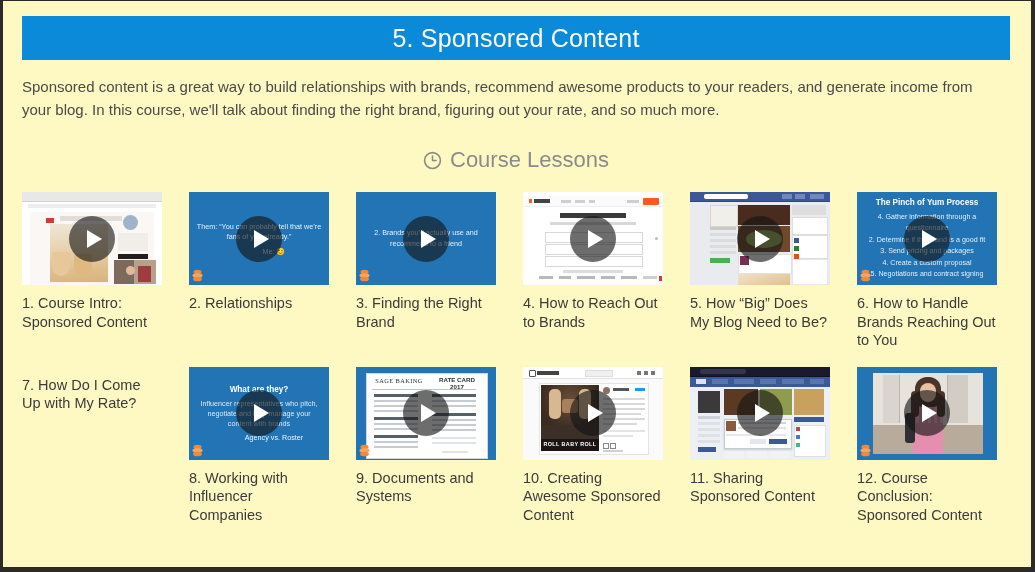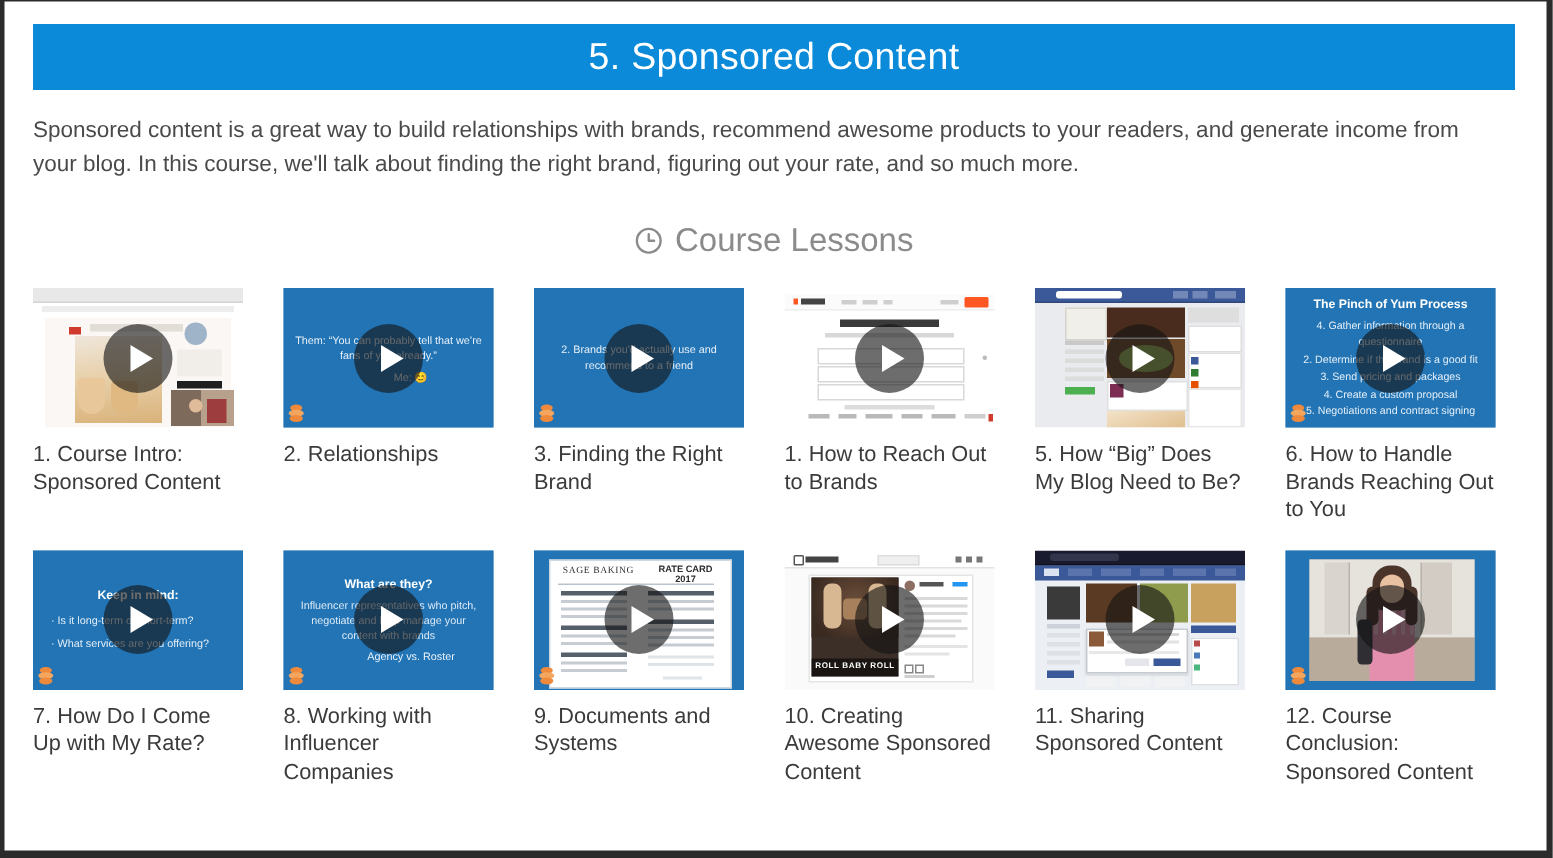--- a/index.html
+++ b/index.html
@@ -8,21 +8,21 @@
     background: #2b2b2b;
   }
   body {
     font-family: "Liberation Sans", sans-serif;
   }
   .page {
     position: relative;
     width: 1035px;
     height: 572px;
     box-sizing: border-box;
-    background: #ffffff;
+    background: #fef9c3;
     border-left: 3px solid #2b2b2b;
     border-right: 4px solid #2b2b2b;
     border-top: 1px solid #2b2b2b;
     border-bottom: 5px solid #2b2b2b;
     overflow: hidden;
   }
   .inner {
     position: absolute;
     left: 19px;
     top: 15px;
@@ -301,21 +301,21 @@
             <div class="blk" style="left:54px;top:84px;width:18px;height:3px;background:#b9b9b9;"></div>
             <div class="blk" style="left:78px;top:84px;width:14px;height:3px;background:#b9b9b9;"></div>
             <div class="blk" style="left:98px;top:84px;width:16px;height:3px;background:#b9b9b9;"></div>
             <div class="blk" style="left:120px;top:84px;width:14px;height:3px;background:#cfcfcf;"></div>
             <div class="blk" style="left:136px;top:84px;width:3px;height:5px;background:#d13b2e;"></div>
           </div>
           <div class="play">
               <span class="tri"></span>
             </div>
         </div>
-        <div class="caption">1. How to Reach Out to Brands</div>
+        <div class="caption">4. How to Reach Out to Brands</div>
       </div>
 
       <div class="lesson">
         <div class="thumb shot">
           <div class="thumb-art">
             <div class="blk" style="left:0;top:0;right:0;bottom:0;background:#e9ebee;"></div>
             <div class="shot-bar fb"></div>
             <div class="blk" style="left:14px;top:2px;width:44px;height:5px;background:#fff;border-radius:2px;"></div>
             <div class="blk" style="left:92px;top:2px;width:10px;height:5px;background:#7289b8;"></div>
             <div class="blk" style="left:105px;top:2px;width:10px;height:5px;background:#7289b8;"></div>
@@ -366,37 +366,20 @@
             <ellipse cx="5.5" cy="10" rx="4.4" ry="2.3" fill="#ef8a3c"></ellipse>
           </svg>
           <div class="play">
               <span class="tri"></span>
             </div>
         </div>
         <div class="caption">6. How to Handle Brands Reaching Out to You</div>
       </div>
 
       <div class="lesson">
-        <div class="thumb">
-          <div class="thumb-art slide">
-            <div class="slide-title">Keep in mind:</div>
-            <div class="slide-bullets">
-              <div>·  Is it long-term or short-term?</div>
-              <div>·  What services are you offering?</div>
-            </div>
-          </div>
-          <svg class="wm" viewBox="0 0 11 13">
-            <ellipse cx="5.5" cy="3" rx="4" ry="2.3" fill="#ef8a3c"></ellipse>
-            <ellipse cx="5.5" cy="6.5" rx="5" ry="2.3" fill="#f5a65e"></ellipse>
-            <ellipse cx="5.5" cy="10" rx="4.4" ry="2.3" fill="#ef8a3c"></ellipse>
-          </svg>
-          <div class="play">
-              <span class="tri"></span>
-            </div>
-        </div>
         <div class="caption">7. How Do I Come Up with My Rate?</div>
       </div>
 
       <div class="lesson">
         <div class="thumb">
           <div class="thumb-art slide">
             <div class="slide-title">What are they?</div>
             <div class="slide-body">Influencer representatives who pitch, negotiate and help manage your content with brands</div>
             <div class="slide-foot">Agency vs. Roster</div>
           </div>

